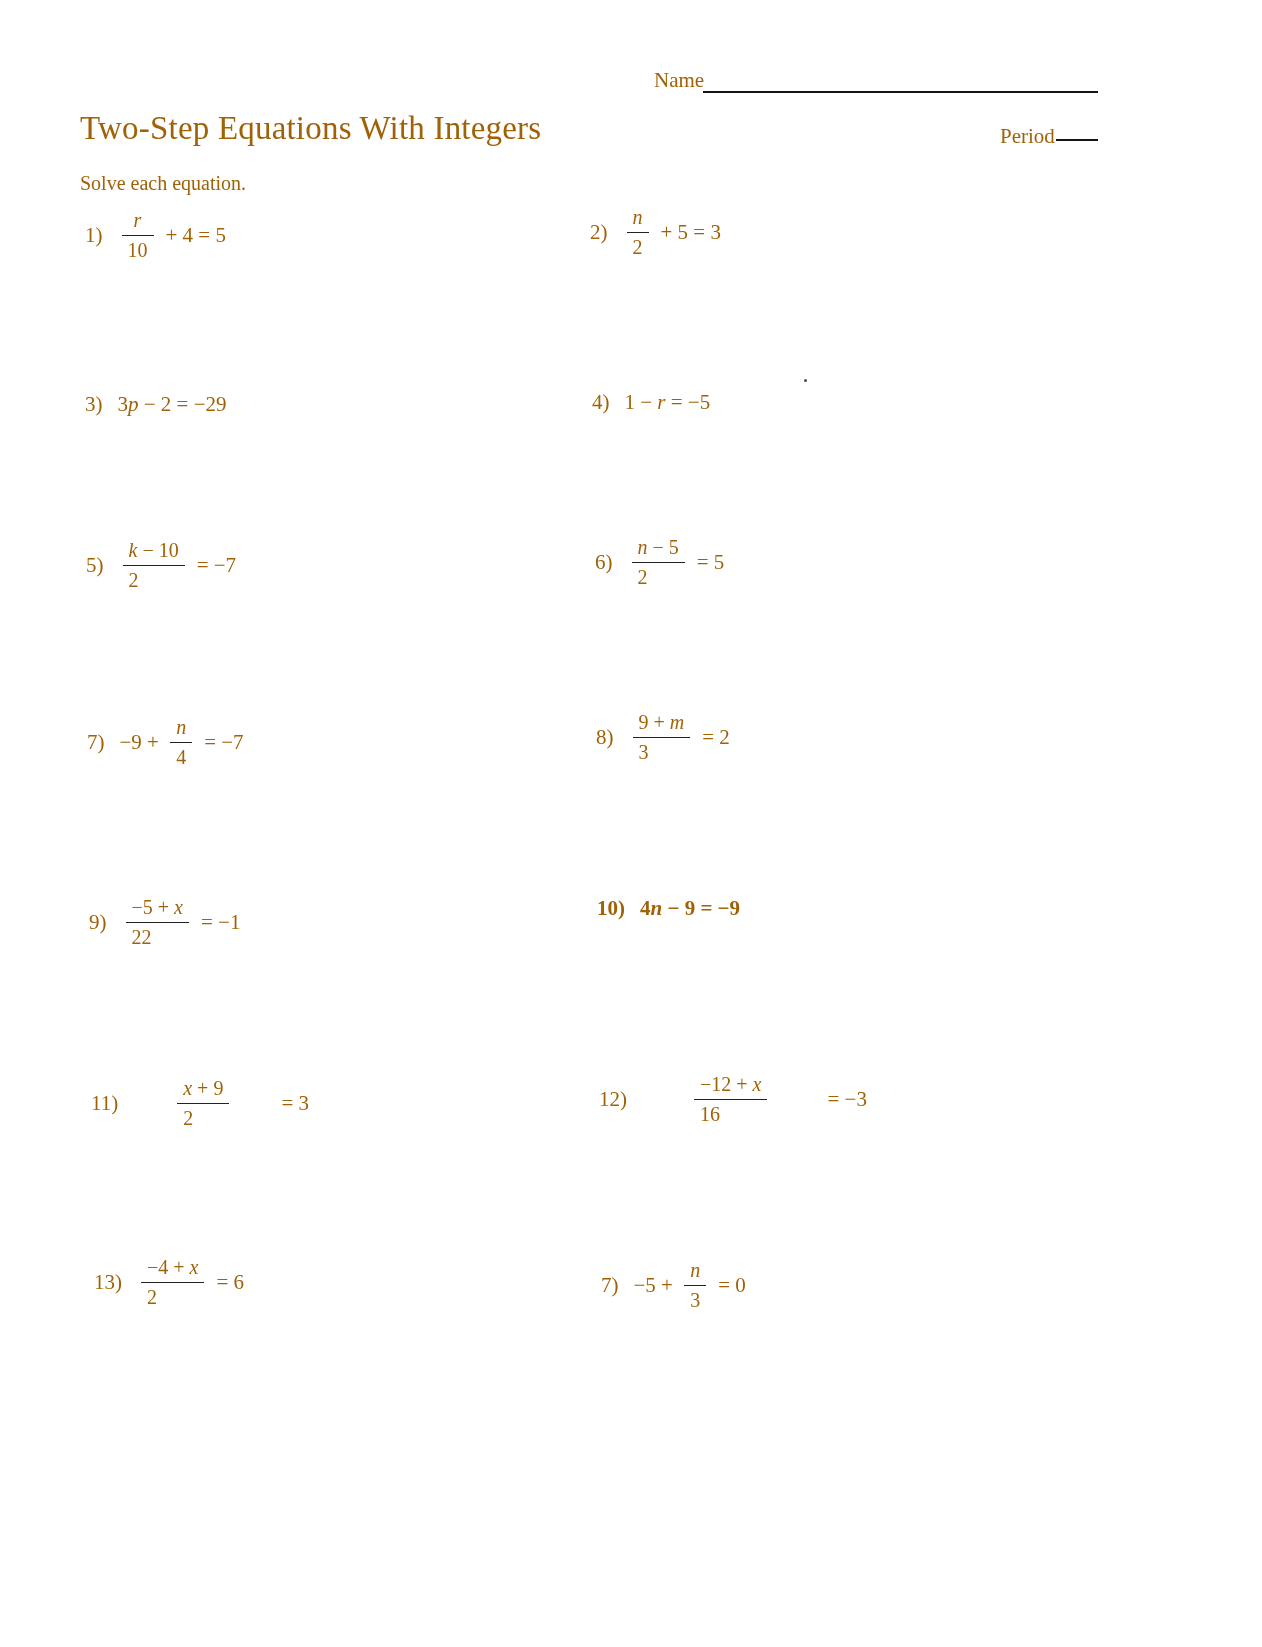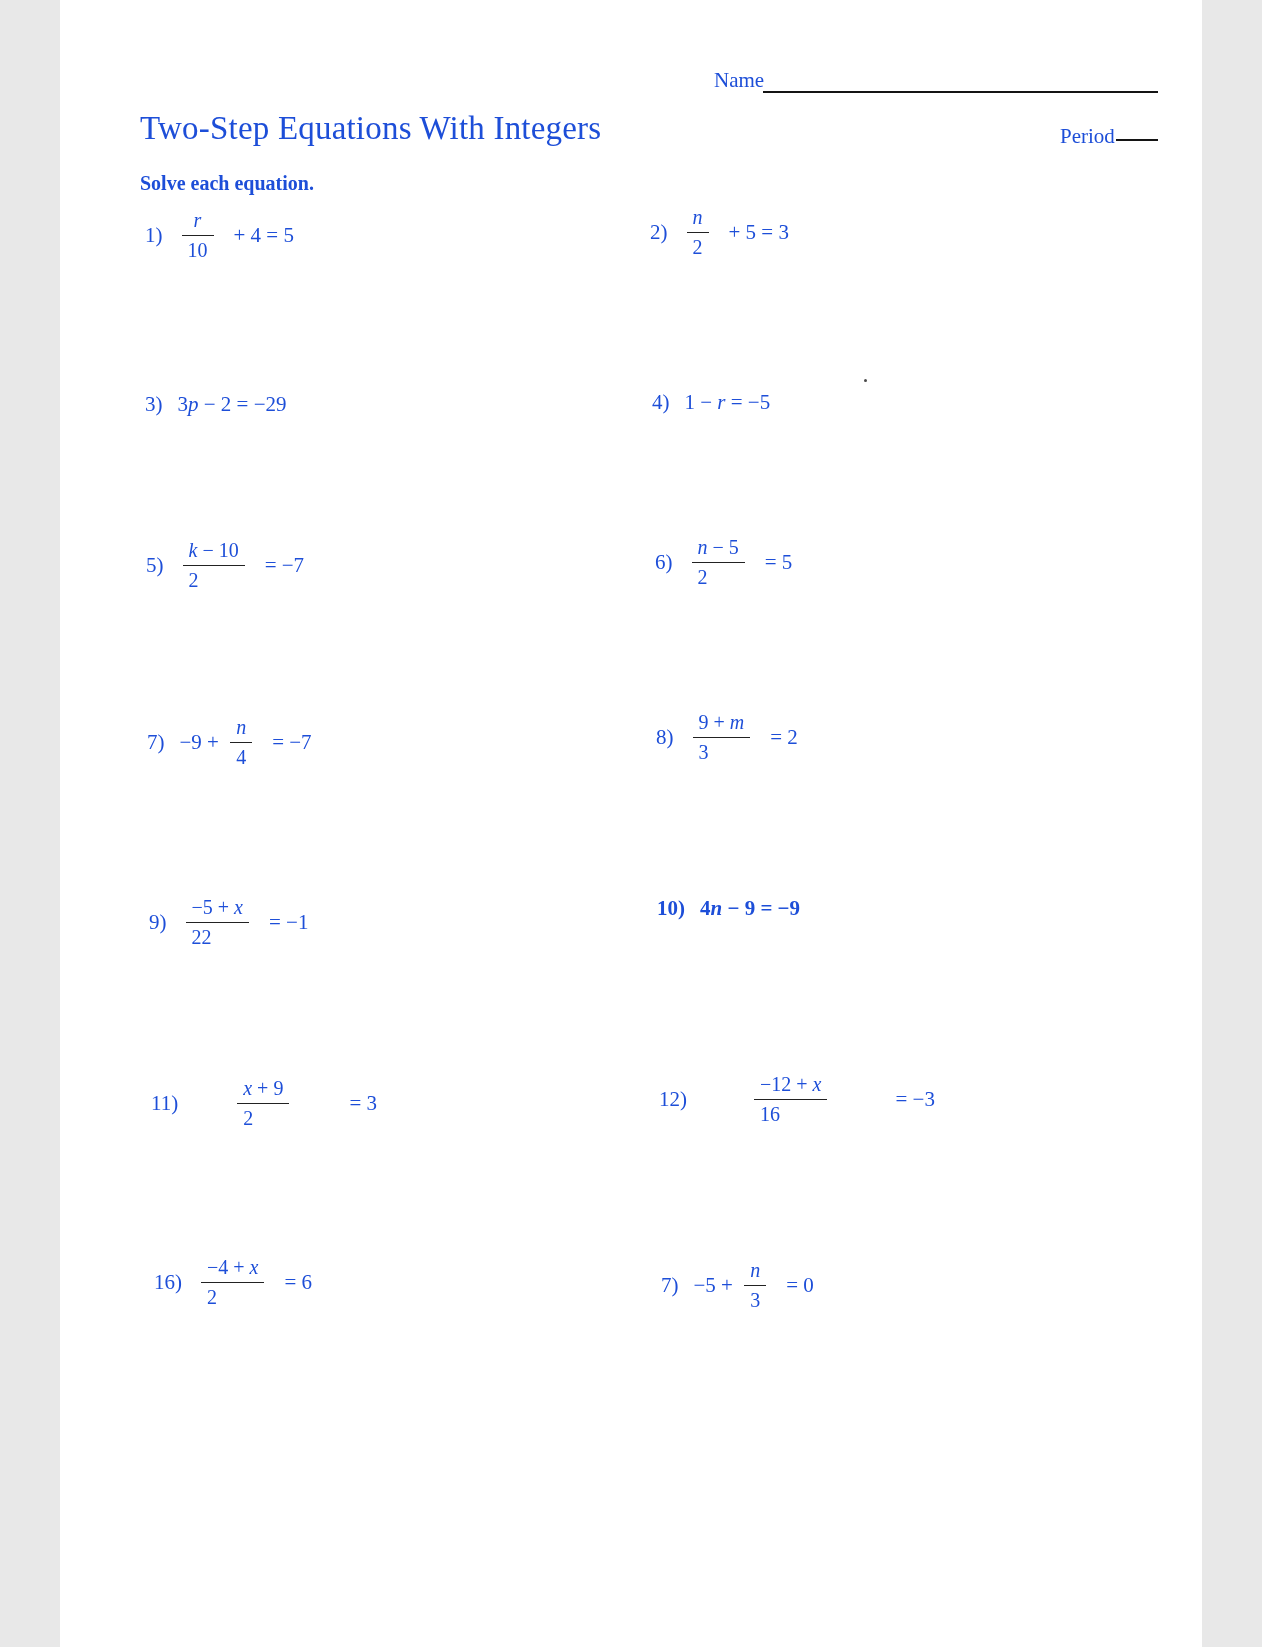--- a/index.html
+++ b/index.html
@@ -1,30 +1,30 @@
 <!DOCTYPE html>
 <html><head>
 <meta charset="utf-8">
 <style>
   html,body{margin:0;padding:0;background:#e8e8e8;}
   .page{
     position:relative;
-    width:1142px;height:1647px;
+    width:1262px;height:1647px;
     margin:0 auto;
     background:#ffffff;
     font-family:"Liberation Serif","DejaVu Serif",serif;
-    color:#1d4ed8;
+    color:#a16207;
     overflow:hidden;
   }
   .name-label{position:absolute;left:654px;top:68px;font-size:21px;}
   .name-line{position:absolute;left:703px;top:91px;width:395px;border-top:2px solid #141414;}
   .title{position:absolute;left:80px;top:110px;font-size:33px;letter-spacing:0.2px;}
   .period-label{position:absolute;left:1000px;top:124px;font-size:21px;}
   .period-line{position:absolute;left:1056px;top:139px;width:42px;border-top:2px solid #141414;}
-  .instructions{position:absolute;left:80px;top:172px;font-size:20px;font-weight:bold;}
+  .instructions{position:absolute;left:80px;top:172px;font-size:20px;font-weight:normal;}
   .speck{position:absolute;left:804px;top:379px;width:3px;height:3px;background:#4a4a4a;border-radius:50%;}
 
   .problem{
     position:absolute;
     display:flex;
     align-items:center;
     font-size:21px;
     white-space:pre;
   }
   .problem i{font-style:italic;}
@@ -32,21 +32,21 @@
   .frac{
     display:inline-flex;
     flex-direction:column;
     align-items:center;
     margin:0 4px;
     font-size:20px;
     line-height:1.25;
   }
   .frac .num{padding:0 6px 2px;}
   .frac .den{border-top:1.6px solid #222;align-self:stretch;text-align:left;padding:2px 6px 0;}
-  .post{margin-left:16px;}
+  .post{margin-left:8px;}
   .pre{margin-right:2px;}
 </style>
 </head>
 <body>
 
 <div class="page">
 
   <span class="name-label">Name</span>
   <div class="name-line"></div>
 
@@ -150,21 +150,21 @@
   <div class="problem" style="left:599px;top:1072px;gap:48px;">
     <span class="plabel">12)</span>
     <span class="frac">
       <span class="num"><span>−12 + </span><i>x</i></span>
       <span class="den">16</span>
     </span>
     <span class="post">= −3</span>
   </div>
 
   <div class="problem" style="left:94px;top:1255px;">
-    <span class="plabel">16)</span>
+    <span class="plabel">13)</span>
     <span class="frac">
       <span class="num"><span>−4 + </span><i>x</i></span>
       <span class="den">2</span>
     </span>
     <span class="post">= 6</span>
   </div>
 
   <div class="problem" style="left:601px;top:1258px;">
     <span class="plabel">7)</span>
     <span class="pre">−5 + </span>

